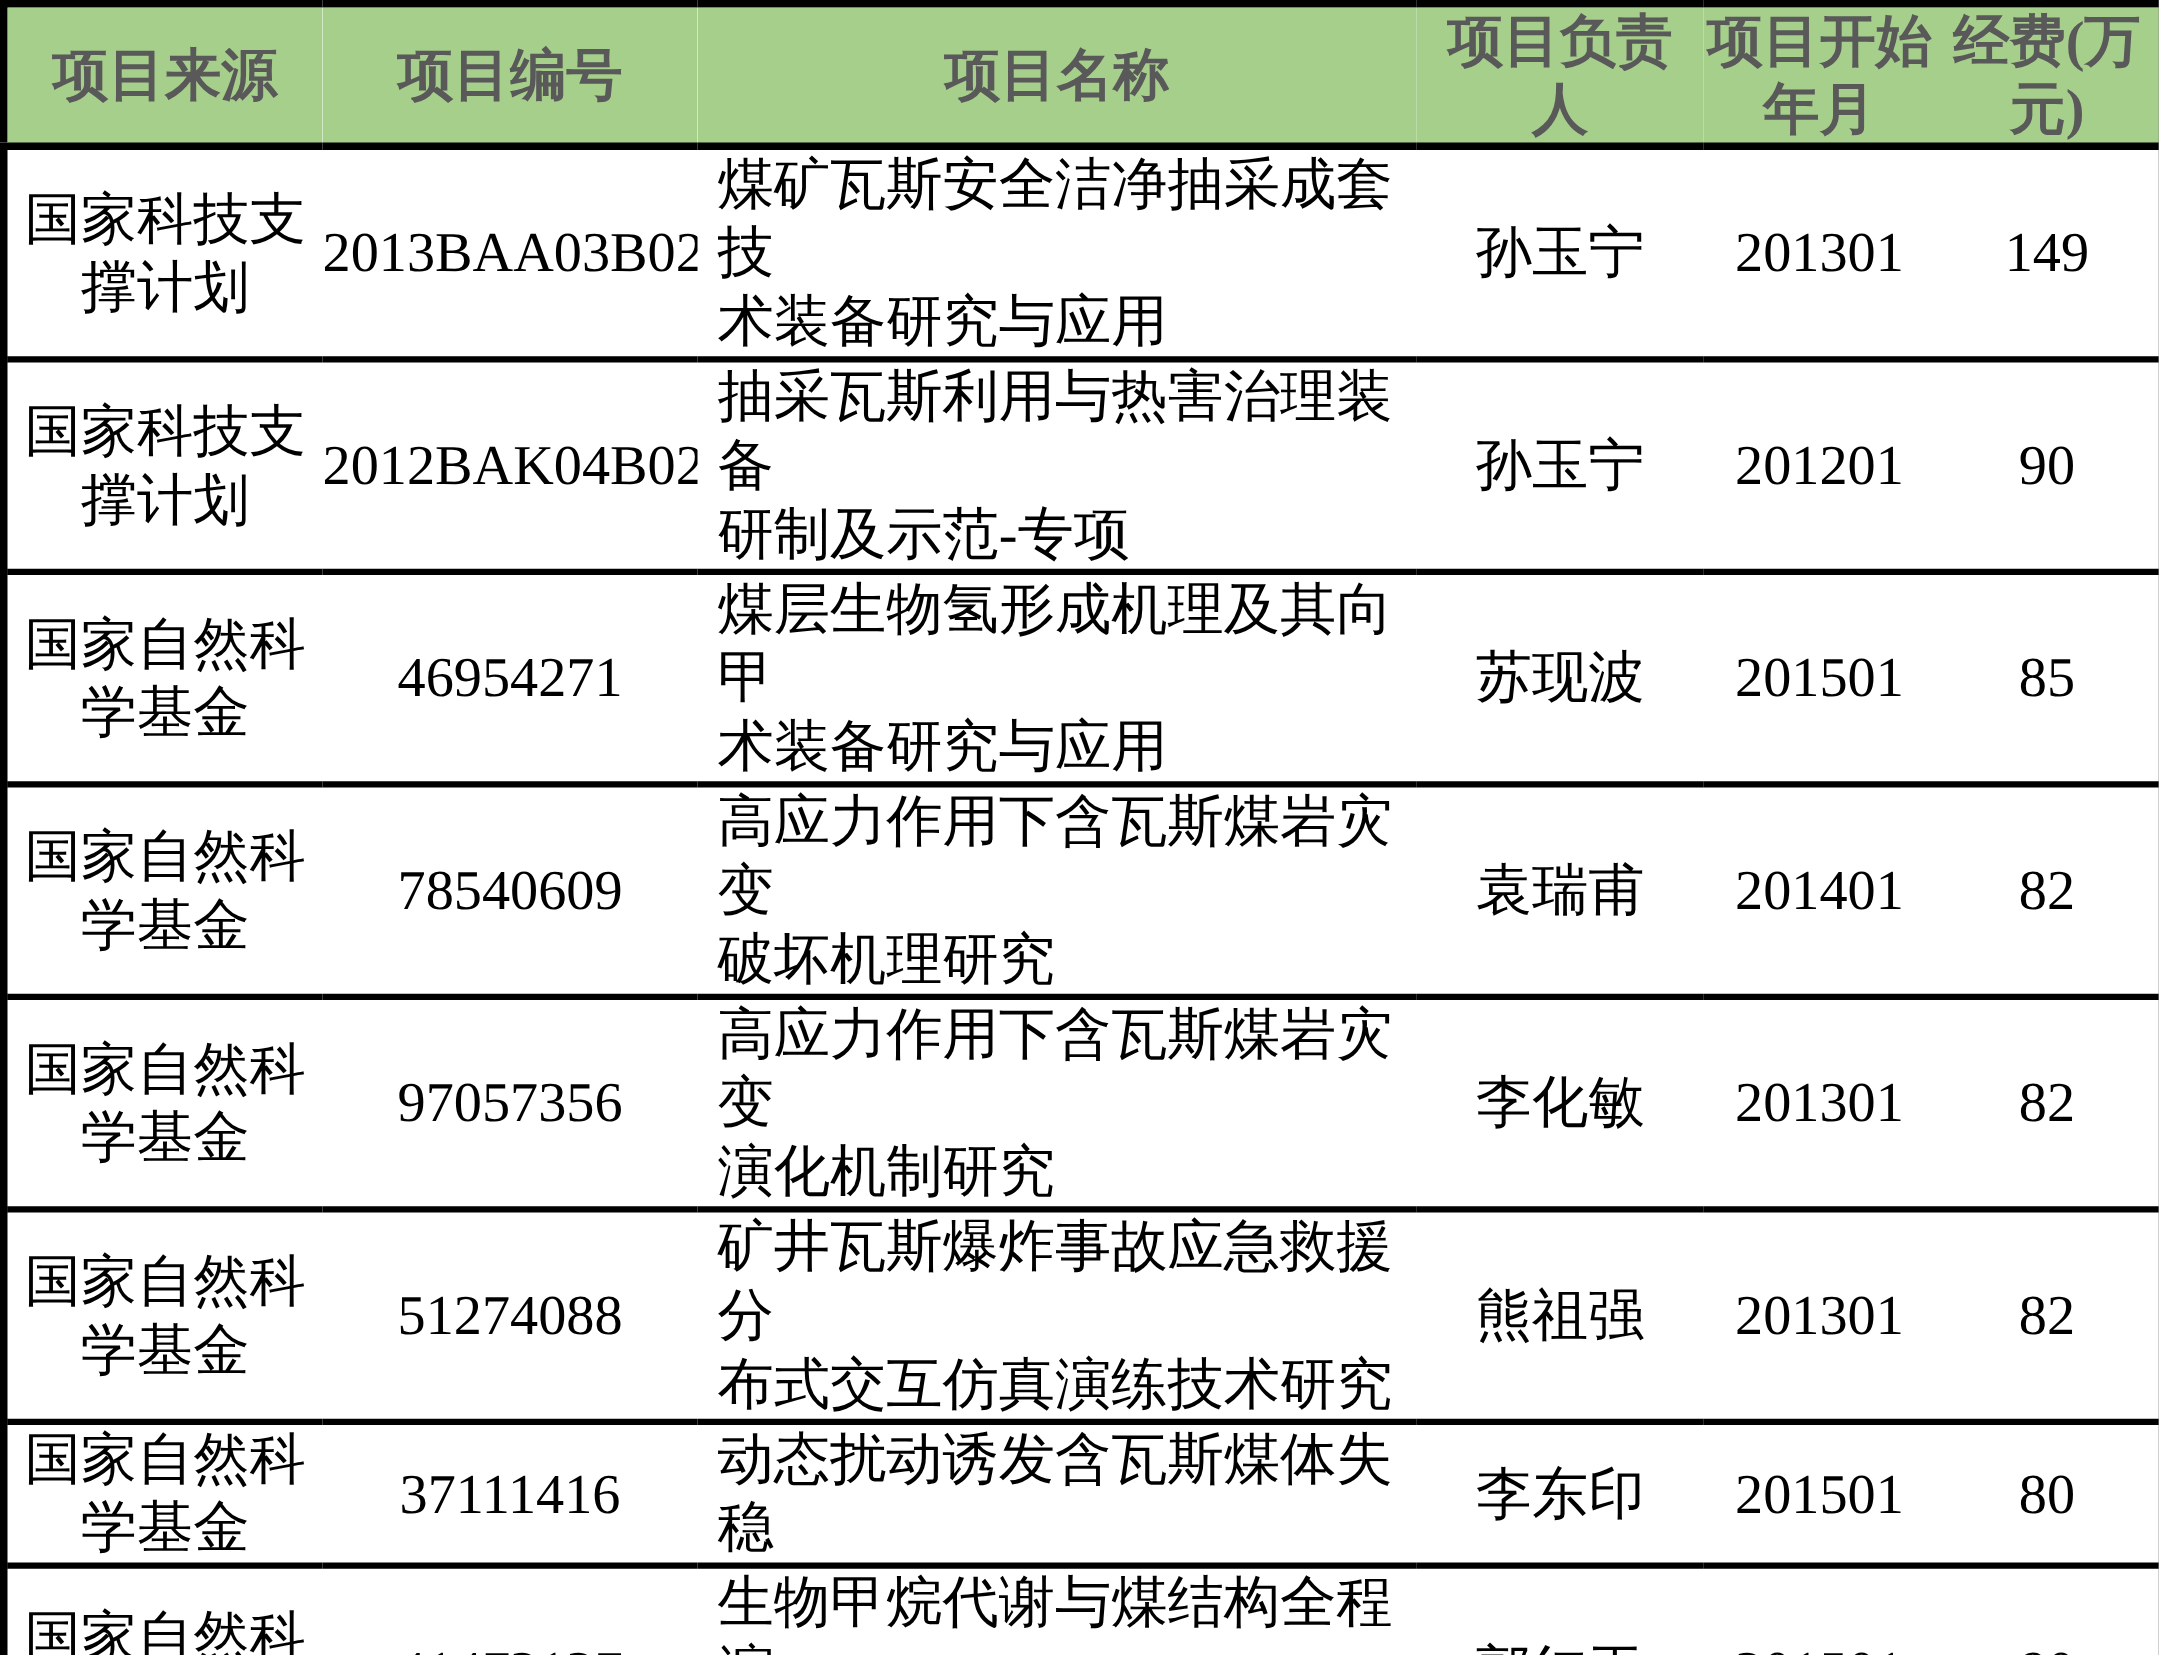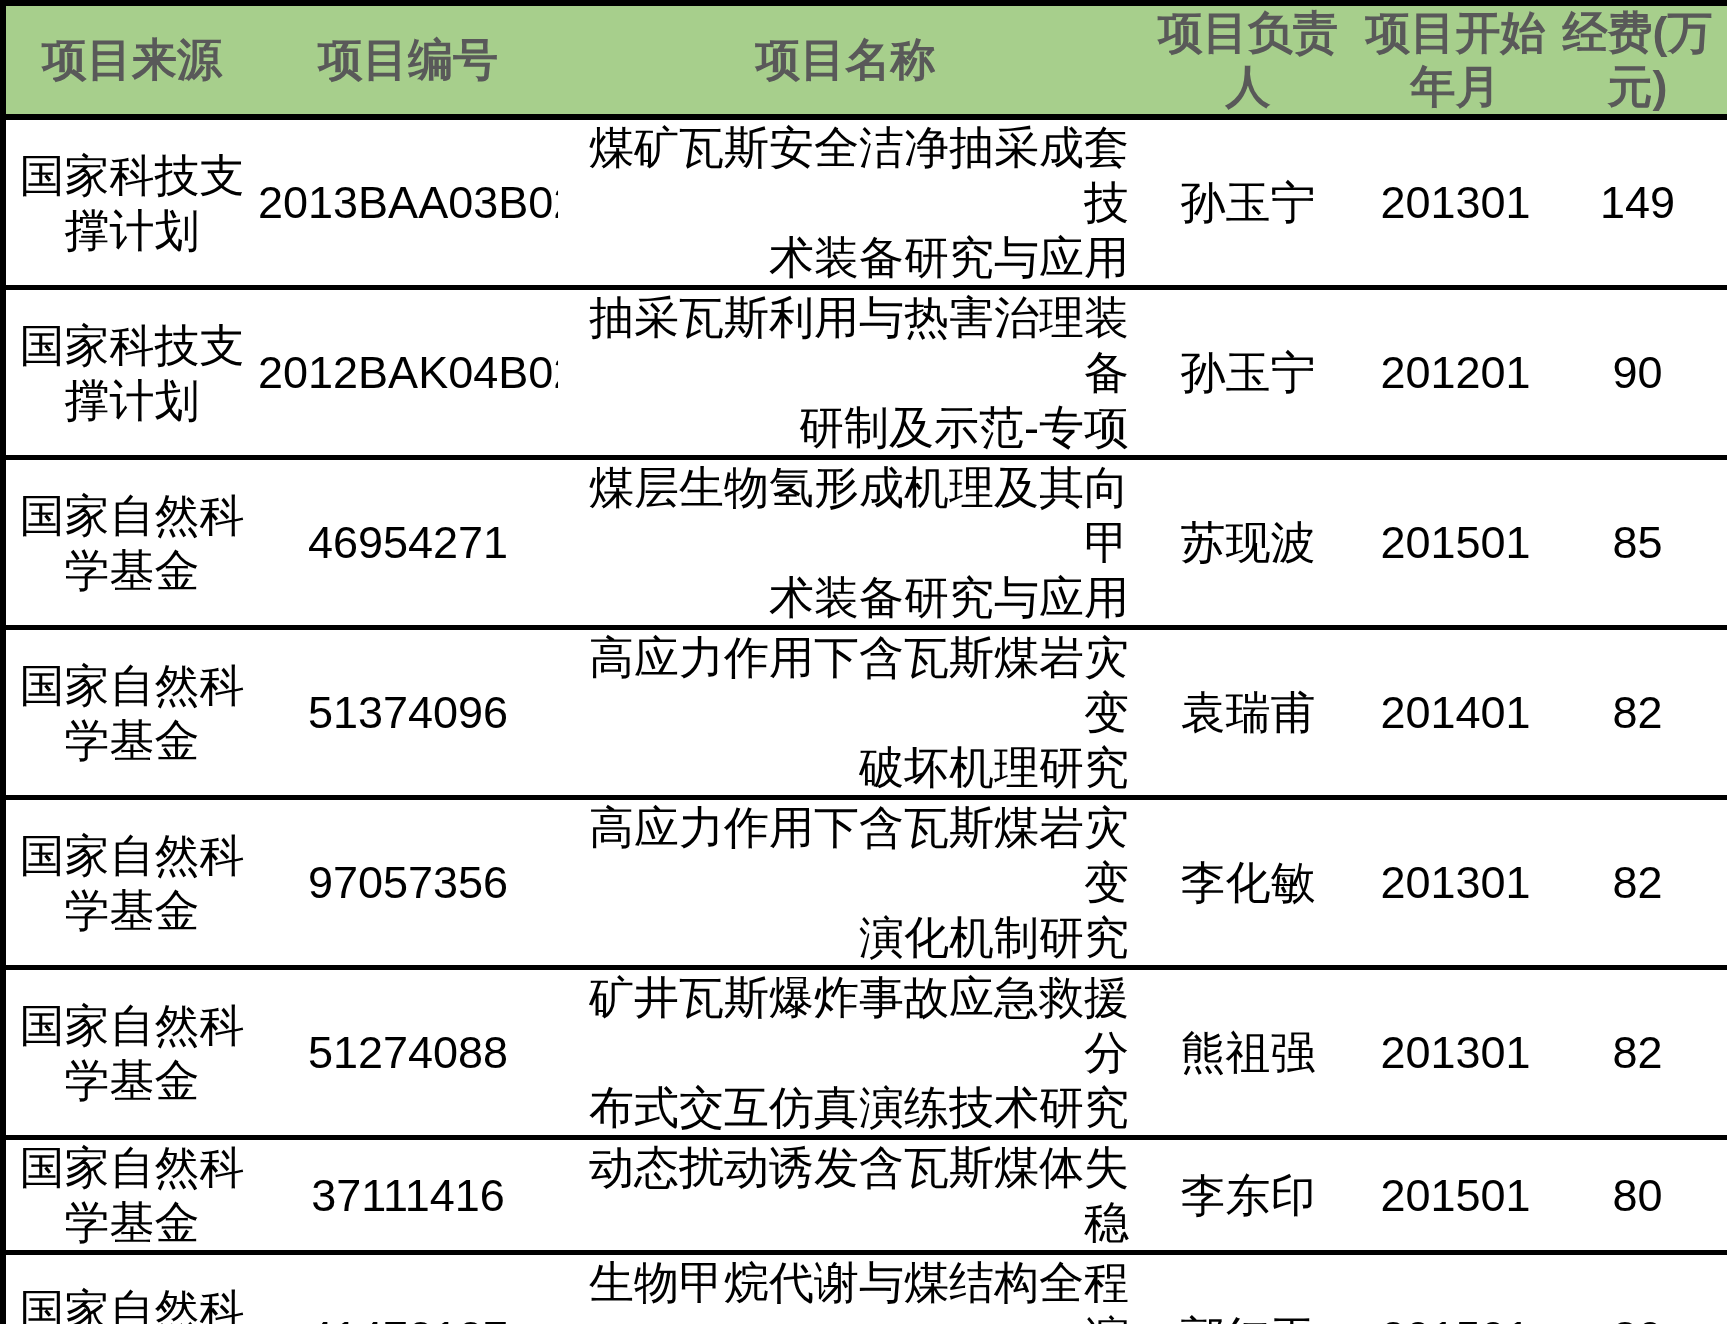--- a/index.html
+++ b/index.html
@@ -1,19 +1,19 @@
 <!DOCTYPE html>
 <html><head>
 <meta charset="utf-8">
 <style>
   html, body { margin: 0; padding: 0; background: #ffffff; }
   .page {
     width: 1380px; height: 1324px;
     box-sizing: border-box;
-    font-family: Liberation Sans, sans-serif;
+    font-family: Liberation Serif, serif;
   }
   table.projects {
     width: 1727px; height: 1324px;
     border-collapse: collapse;
     table-layout: fixed;
     background: #ffffff;
     border: 6px solid #000000;
   }
   th, td {
     box-sizing: border-box;
@@ -34,21 +34,21 @@
   }
   td {
     color: #000000;
     font-size: 45px;
     line-height: 55px;
     height: 104px;
     border-top: 5px solid #000000;
   }
   tbody tr:first-child td { border-top: none; }
   td.c-name {
-    text-align: right;
+    text-align: left;
     padding-left: 16px;
     padding-right: 4px;
   }
 </style>
 </head>
 <body>
 
 <div class="page">
   <table class="projects">
     <colgroup>
@@ -102,21 +102,21 @@
     <td class="c-name">煤层生物氢形成机理及其向甲
 术装备研究与应用</td>
     <td class="c-leader">苏现波</td>
     <td class="c-start">201501</td>
     <td class="c-funding">85</td>
   </tr>
 
   <tr>
     <td class="c-source">国家自然科
 学基金</td>
-    <td class="c-number">51374096</td>
+    <td class="c-number">78540609</td>
     <td class="c-name">高应力作用下含瓦斯煤岩灾变
 破坏机理研究</td>
     <td class="c-leader">袁瑞甫</td>
     <td class="c-start">201401</td>
     <td class="c-funding">82</td>
   </tr>
 
   <tr>
     <td class="c-source">国家自然科
 学基金</td>

